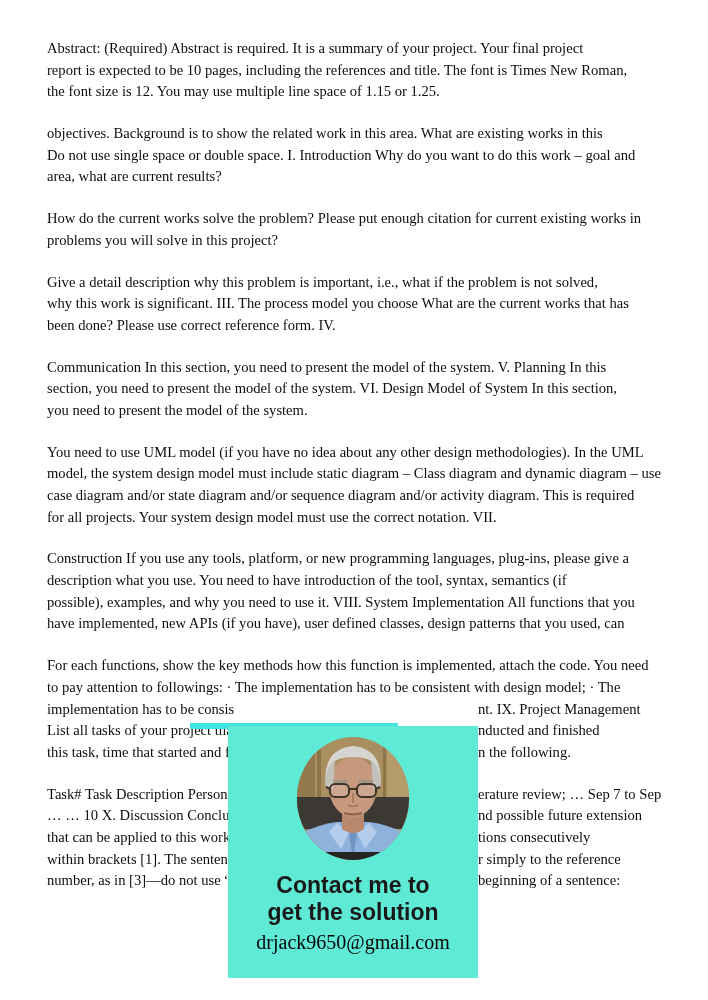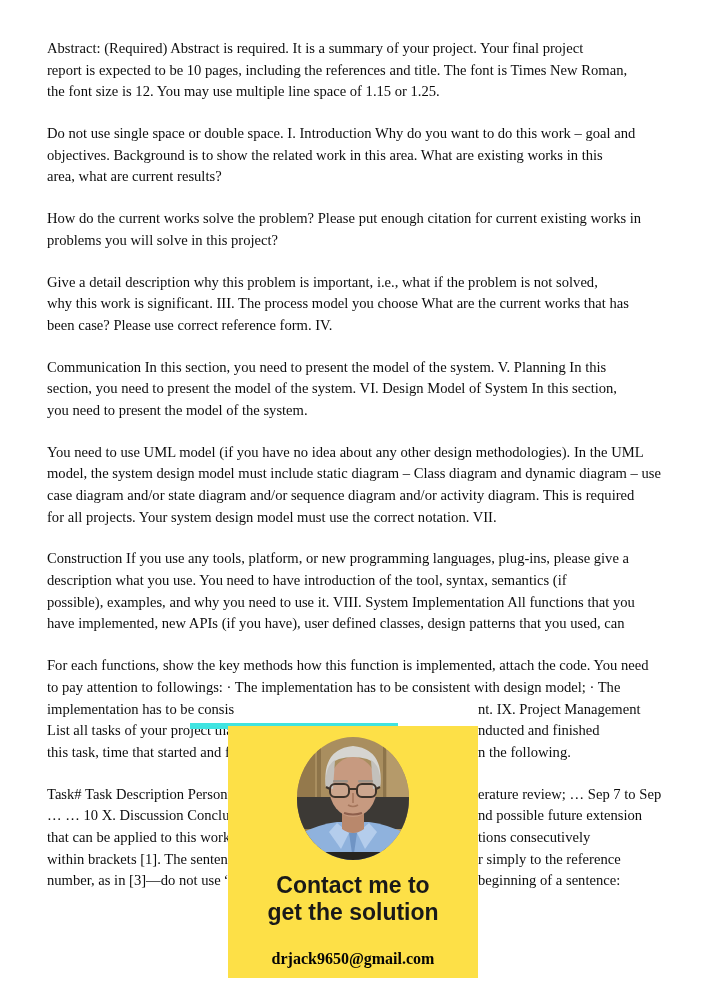--- a/index.html
+++ b/index.html
@@ -27,51 +27,51 @@
     background:#40e4e1; z-index:6;
     display:flex; flex-direction:column; align-items:center;
   }
   .avatar { margin-top:11px; width:112px; height:123px; }
   .card-heading {
     margin-top:12px; text-align:center;
     font-family:"Liberation Sans", sans-serif; font-weight:bold;
     font-size:23px; line-height:27px; color:#191919;
   }
   .card-email {
-    margin-top:20px;
-    font-family:"Liberation Serif", serif; font-weight:bold;
-    font-size:16px; line-height:25px; color:#050505;
+    margin-top:4px;
+    font-family:"Liberation Serif", serif; font-weight:normal;
+    font-size:20px; line-height:25px; color:#050505;
   }
 </style>
 </head>
 <body>
 
 <div class="doc">
 
   <div class="para">
     <div class="line">Abstract: (Required) Abstract is required. It is a summary of your project. Your final project</div>
     <div class="line">report is expected to be 10 pages, including the references and title. The font is Times New Roman,</div>
     <div class="line">the font size is 12. You may use multiple line space of 1.15 or 1.25.</div>
   </div>
 
   <div class="para">
+    <div class="line">objectives. Background is to show the related work in this area. What are existing works in this</div>
     <div class="line">Do not use single space or double space. I. Introduction Why do you want to do this work – goal and</div>
-    <div class="line">objectives. Background is to show the related work in this area. What are existing works in this</div>
     <div class="line">area, what are current results?</div>
   </div>
 
   <div class="para">
     <div class="line">How do the current works solve the problem? Please put enough citation for current existing works in</div>
     <div class="line">problems you will solve in this project?</div>
   </div>
 
   <div class="para">
     <div class="line">Give a detail description why this problem is important, i.e., what if the problem is not solved,</div>
     <div class="line">why this work is significant. III. The process model you choose What are the current works that has</div>
-    <div class="line">been case? Please use correct reference form. IV.</div>
+    <div class="line">been done? Please use correct reference form. IV.</div>
   </div>
 
   <div class="para">
     <div class="line">Communication In this section, you need to present the model of the system. V. Planning In this</div>
     <div class="line">section, you need to present the model of the system. VI. Design Model of System In this section,</div>
     <div class="line">you need to present the model of the system.</div>
   </div>
 
   <div class="para">
     <div class="line">You need to use UML model (if you have no idea about any other design methodologies). In the UML</div>
@@ -124,21 +124,21 @@
     <div class="line">
       <span>number, as in [3]—do not use “</span>
       <span class="fr">beginning of a sentence:</span>
     </div>
   </div>
 
 </div>
 
 <div class="card-strip" style="background: rgb(64, 228, 225);"></div>
 
-<div class="card" style="background: #fde047;">
+<div class="card" style="background: #5eead4;">
   <div class="avatar">
     <svg width="112" height="123" viewBox="0 0 112 123" xmlns="http://www.w3.org/2000/svg">
       <defs>
         <clipPath id="avclip">
             <ellipse cx="56" cy="61.5" rx="56" ry="61.5"></ellipse>
           </clipPath>
       </defs>
       <g clip-path="url(#avclip)">
 
         <rect x="0" y="0" width="112" height="123" fill="#a98e5f"></rect>

